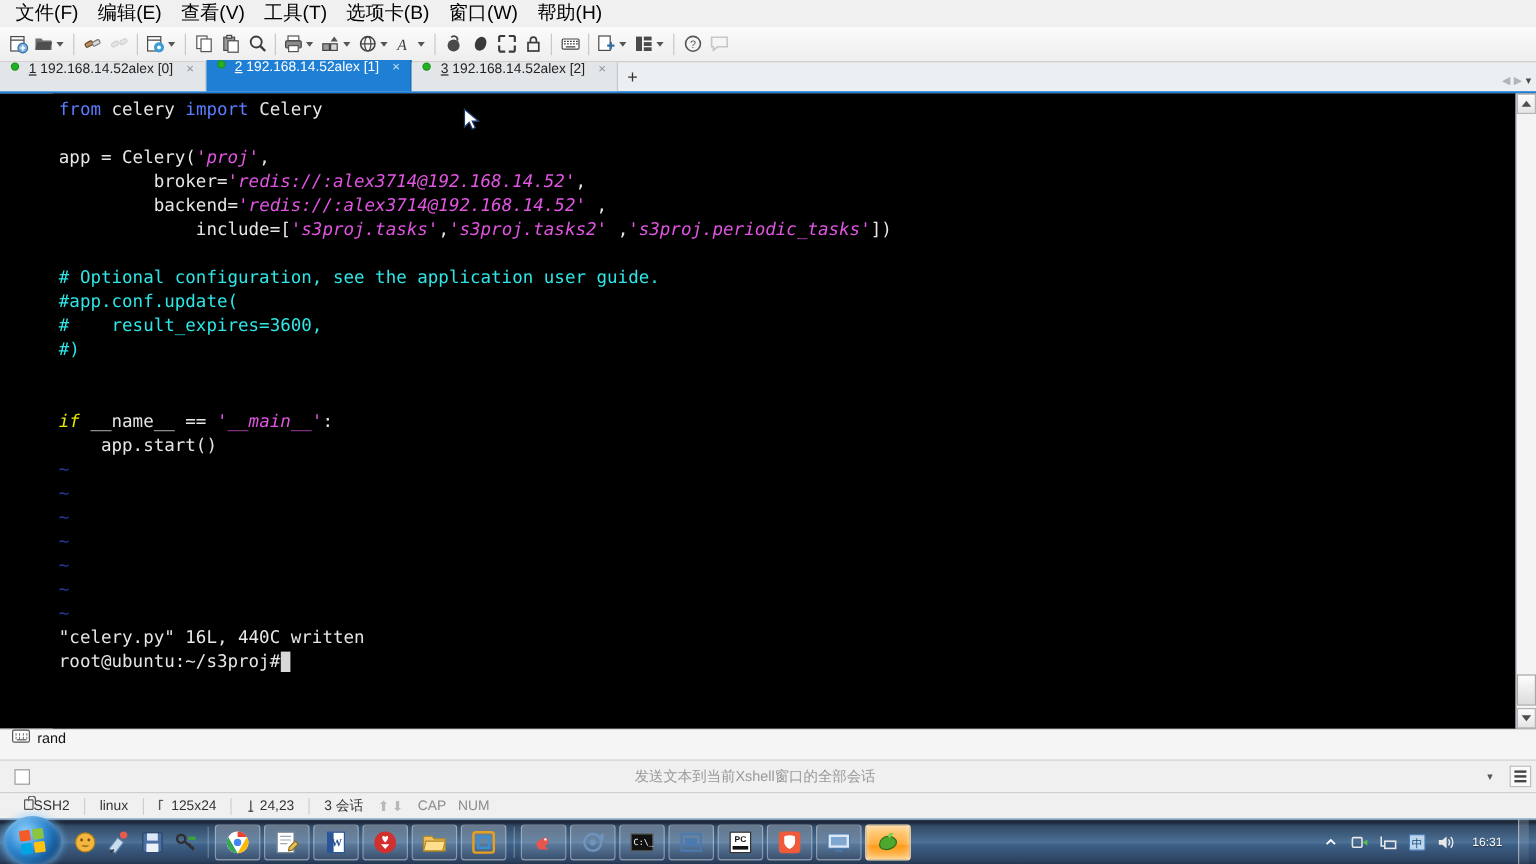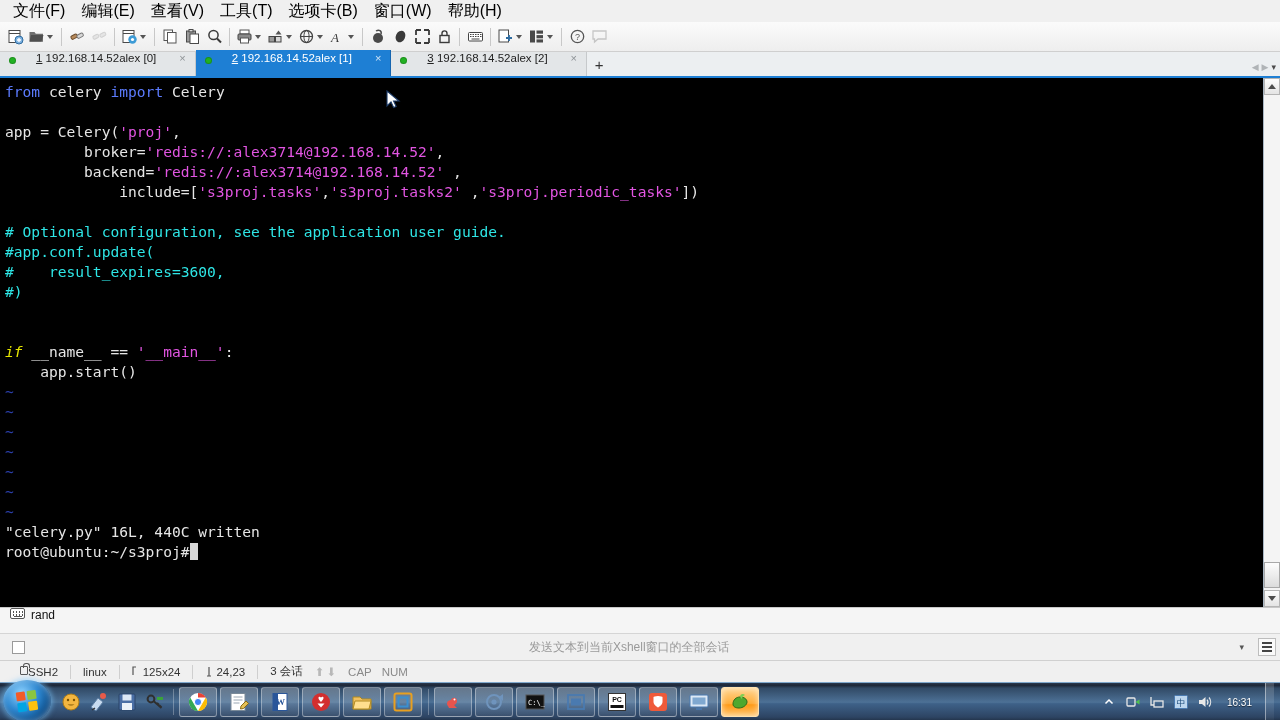--- a/index.html
+++ b/index.html
@@ -85,22 +85,22 @@
            border-top: 4px solid #555; margin-left: 2px; margin-right: 2px; }
   .ticon { width: 17px; height: 17px; display:block; }
 
   
   .tabbar {
     height: 26px; flex: 0 0 26px; background: #eceff1;
     border-bottom: 2px solid #1e7fd4;
     display: flex; align-items: flex-end; position: relative;
   }
   .tab {
-    height: 24px; display: flex; align-items: flex-end; gap: 20px;
-    padding: 0 6px 12px 9px; font-size: 11.5px; color: #222;
+    height: 24px; display: flex; align-items: flex-start; gap: 8px;
+    padding: 0 6px 0 9px; font-size: 11.5px; color: #222;
     background: #e3e6e8; border-right: 1px solid #c6c9cb;
     min-width: 160px; position: relative;
   }
   .tab.active {
     background: #1e7fd4; color: #fff; height: 26px;
     border-right: 1px solid #1565b0;
   }
   .tab .dot { width: 7px; height: 7px; border-radius: 50%; background: #22b123; flex: 0 0 7px;
               box-shadow: inset 0 0 0 1px rgba(0,0,0,.18); }
   .tab .lbl { white-space: nowrap; }
@@ -114,24 +114,25 @@
   .tab-nav .dd { font-size: 9px; color: #4a4a4a; }
 
   
   .termwrap { flex: 1 1 auto; display: flex; background: #000; position: relative; min-height: 0; }
   .term {
     flex: 1 1 auto; background: #000; color: #e6e6e6;
     font-family: "DejaVu Sans Mono","Liberation Mono", monospace;
     font-size: 14.6px; line-height: 20px;
     padding: 4px 0 0 5px; overflow: hidden; white-space: pre;
     letter-spacing: 0px;
+    margin-left: 44px;
   }
   .term .ln { height: 20px; }
   .c-kw   { color: #5c7cff; }
-  .c-str  { color: #e255e2; }         
+  .c-str  { color: #e255e2; font-style: italic; }         
   .c-cmt  { color: #2ee6e6; }         
   .c-cond { color: #e6e600; font-style: italic; }         
   .c-tilde{ color: #2a3ea8; }
   .c-plain{ color: #e6e6e6; }
   .cursorblk { background:#d8d8d8; color:#000; }
 
   
   .scroll {
     width: 17px; flex: 0 0 17px; background: #f0f0f0; border-left: 1px solid #a9b7c4;
     display: flex; flex-direction: column;

